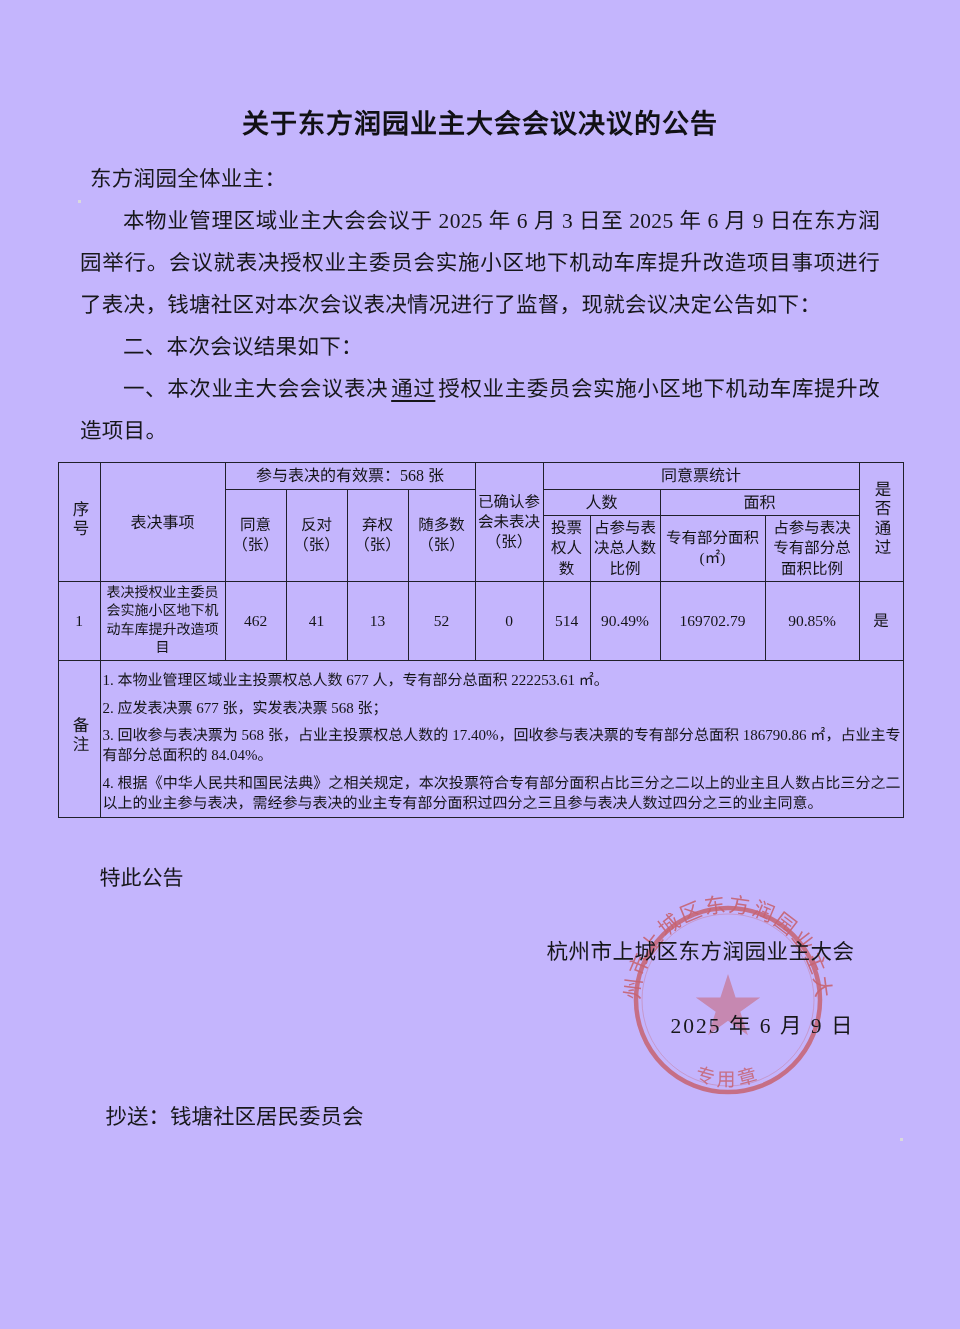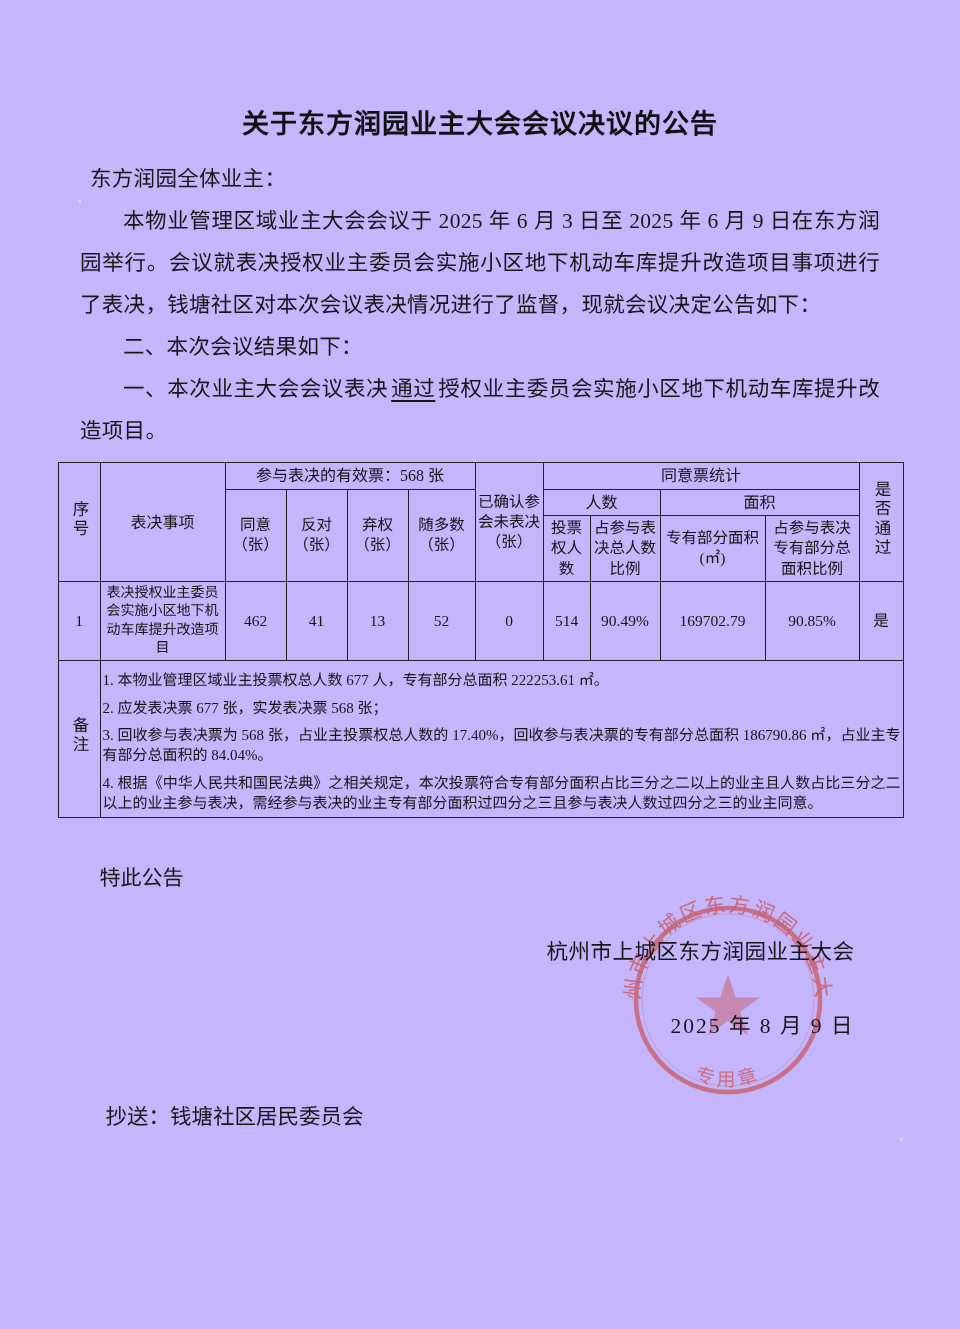--- a/index.html
+++ b/index.html
@@ -265,21 +265,21 @@
           </td>
         </tr>
       </tbody>
     </table>
   </div>
 
   <div class="footer">
     <div class="notice-line">特此公告</div>
     <div class="sign-block">
       <div class="sign-org">杭州市上城区东方润园业主大会</div>
-      <div class="sign-date">2025 年 8 月 9 日</div>
+      <div class="sign-date">2025 年 6 月 9 日</div>
     </div>
     <div class="cc-line">抄送：钱塘社区居民委员会</div>
   </div>
 
   <div class="seal">
     <svg viewBox="0 0 228 228" xmlns="http://www.w3.org/2000/svg">
       <defs>
         <path id="arcpath" d="M 114,114 m -88,0 a 88,88 0 1 1 176,0" fill="none"></path>
         <path id="arcpath2" d="M 36,150 a 86,86 0 0 0 156,0" fill="none"></path>
       </defs>

